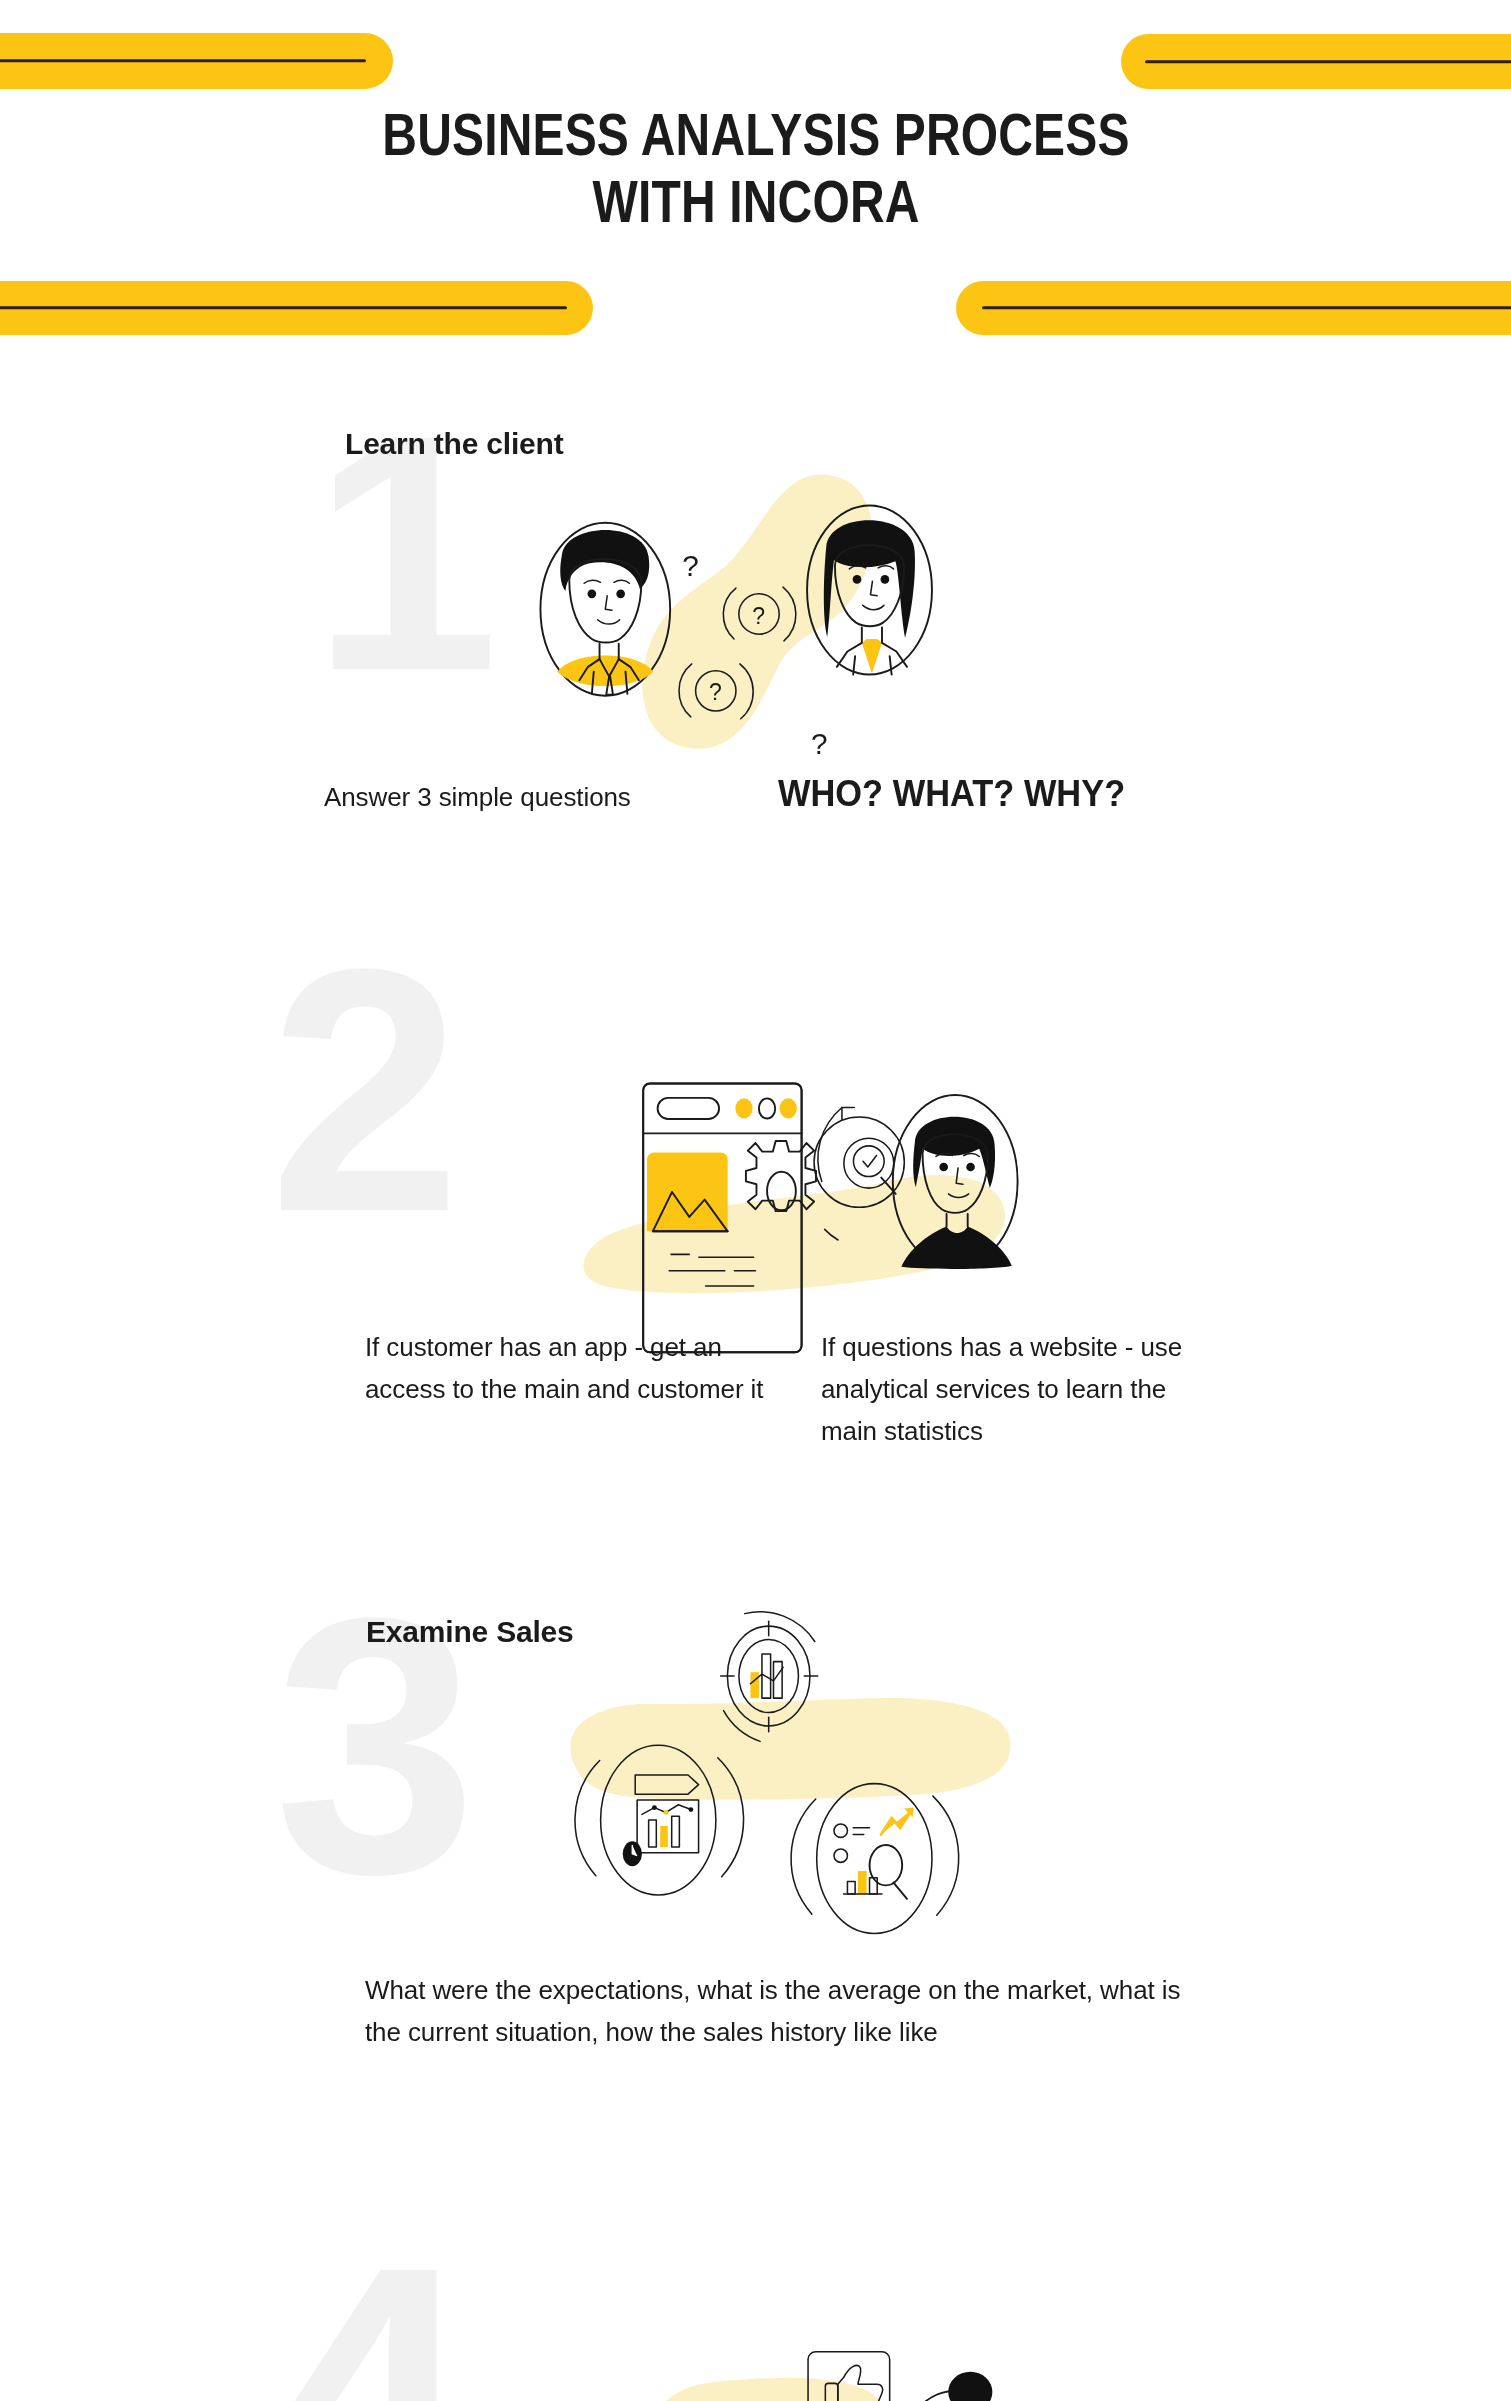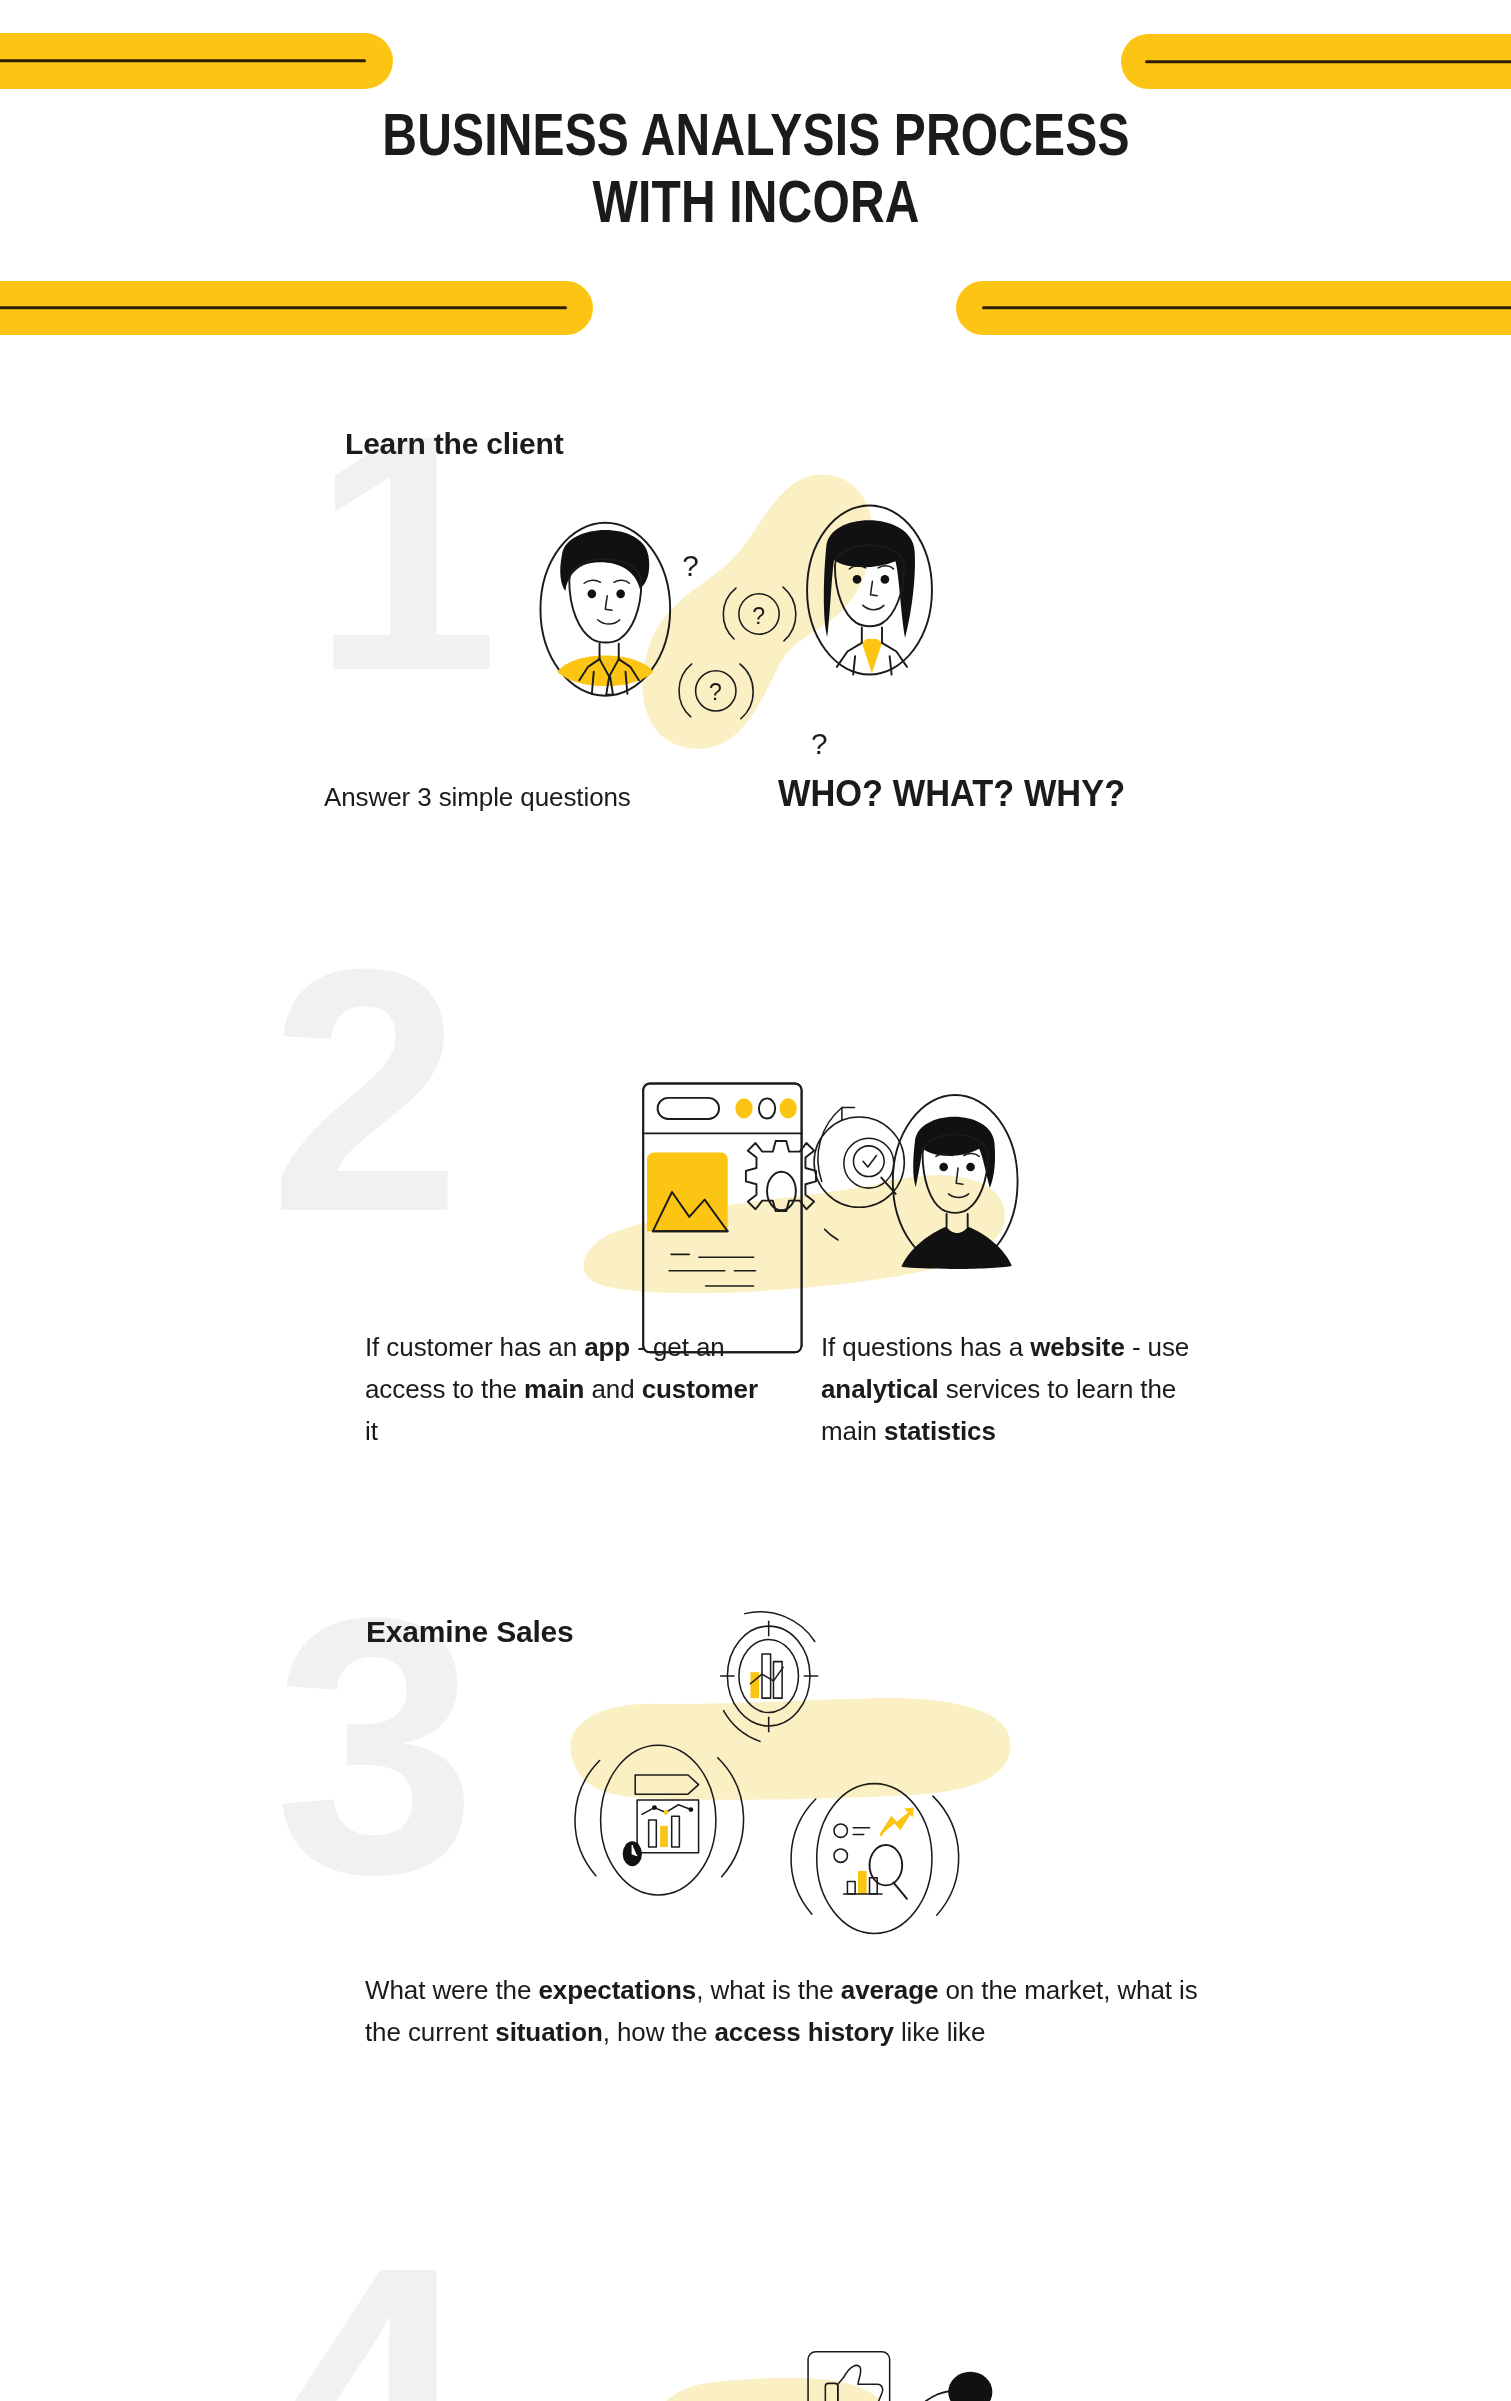--- a/index.html
+++ b/index.html
@@ -75,21 +75,21 @@
     white-space:nowrap;
   }
   .illus{position:absolute;z-index:2;}
   .body-text{
     position:absolute;z-index:3;
     color:var(--ink);
     font-size:26px;
     line-height:1.62;
     letter-spacing:-0.1px;
   }
-  .body-text b{font-weight:700;}
+  .body-text b{font-weight:400;}
   .body-text.narrow{width:399px;}
 
   
   .answer-row{position:absolute;z-index:3;}
   .answer-left{
     position:absolute;left:324px;top:0;
     font-size:26px;color:var(--ink);letter-spacing:-0.1px;
     white-space:nowrap;
   }
   .answer-right{
@@ -293,21 +293,21 @@
         <rect class="ln-thin" x="634" y="578" width="16" height="26" fill="#fff"></rect>
         <rect class="yel" x="656" y="556" width="18" height="48"></rect>
         <rect class="ln-thin" x="680" y="570" width="16" height="34" fill="#fff"></rect>
         <line class="ln-thin" x1="626" y1="604" x2="706" y2="604"></line>
         <ellipse class="ln" cx="714" cy="544" rx="34" ry="42" fill="#fff"></ellipse>
         <path class="ln" d="M730 580 l28 34" stroke-width="10"></path>
       </svg>
     </div>
 
     <div class="body-text" style="left:365px;top:384px;width:845px;">
-      <span><span>What were the </span><b>expectations</b><span>, what is the </span><b>average</b><span> on the market, what is the current </span><b>situation</b><span>, how the </span><b>access history</b><span> like like</span></span>
+      <span><span>What were the </span><b>expectations</b><span>, what is the </span><b>average</b><span> on the market, what is the current </span><b>situation</b><span>, how the </span><b>sales history</b><span> like like</span></span>
     </div>
   </section>
 
   <section class="step" style="top:2224px;height:567px;">
     <div class="step-num" style="left:269px;top:29px;font-size:365px;">4</div>
 
     <div class="illus" style="left:538px;top:96px;">
       <svg width="495" height="288" viewBox="0 0 1030 600" aria-hidden="true">
         <path class="blob" d="M240 300 C200 220 260 140 360 130 C480 118 620 110 690 150 C760 190 760 320 740 410 C720 498 640 540 520 536 C400 532 300 470 270 410 C248 366 252 332 240 300 Z"></path>
 

